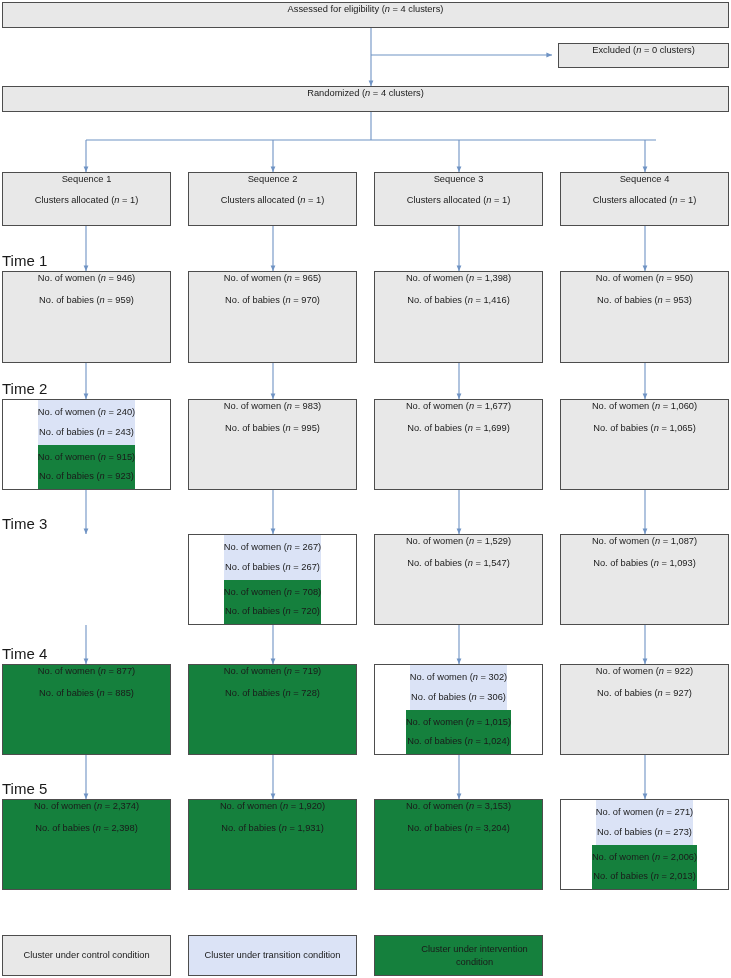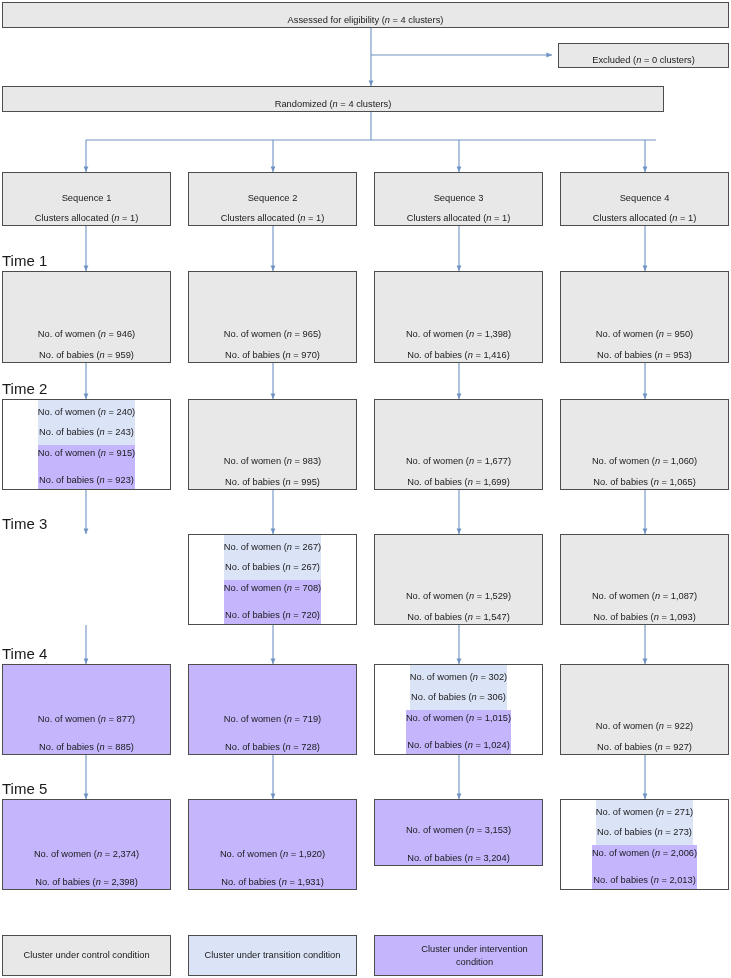--- a/index.html
+++ b/index.html
@@ -33,31 +33,31 @@
   }
 
   
   .box {
     position: absolute;
     box-sizing: border-box;
     border: 1px solid #4d4d4d;
     display: flex;
     flex-direction: column;
     align-items: center;
-    justify-content: flex-end;
+    justify-content: flex-start;
     text-align: center;
     font-size: 9.3px;
     line-height: 1.35;
     color: #1a1a1a;
     overflow: hidden;
   }
 
   .fill-control      { background: #e8e8e8; }
   .fill-transition   { background: #dbe3f6; }
-  .fill-intervention { background: #c4b5fd; gap: 7px; }
+  .fill-intervention { background: #15803d; }
 
   .box .line { display: block; white-space: nowrap; }
   .box .line + .line { margin-top: 9px; }
 
   
   .wide-box {
     font-size: 9.3px;
   }
 
   
@@ -153,21 +153,21 @@
   </svg>
 
   <div class="box wide-box fill-control" style="left:2px; top:2px; width:727px; height:26px;">
     <span class="line">Assessed for eligibility (<em class="n">n</em> = 4 clusters)</span>
   </div>
 
   <div class="box wide-box fill-control" style="left:558px; top:43px; width:171px; height:25px;">
     <span class="line">Excluded (<em class="n">n</em> = 0 clusters)</span>
   </div>
 
-  <div class="box wide-box fill-control" style="left:2px; top:86px; width:662px; height:26px;">
+  <div class="box wide-box fill-control" style="left:2px; top:86px; width:727px; height:26px;">
     <span class="line">Randomized (<em class="n">n</em> = 4 clusters)</span>
   </div>
 
   <div class="box seq-box fill-control" style="left:2px; top:172px; width:169px; height:54px;">
     <span class="line">Sequence 1</span>
     <span class="line">Clusters allocated (<em class="n">n</em> = 1)</span>
   </div>
   <div class="box seq-box fill-control" style="left:188px; top:172px; width:169px; height:54px;">
     <span class="line">Sequence 2</span>
     <span class="line">Clusters allocated (<em class="n">n</em> = 1)</span>
@@ -270,21 +270,21 @@
   </div>
 
   <div class="box fill-intervention" style="left:2px; top:799px; width:169px; height:91px;">
     <span class="line">No. of women (<em class="n">n</em> = 2,374)</span>
     <span class="line">No. of babies (<em class="n">n</em> = 2,398)</span>
   </div>
   <div class="box fill-intervention" style="left:188px; top:799px; width:169px; height:91px;">
     <span class="line">No. of women (<em class="n">n</em> = 1,920)</span>
     <span class="line">No. of babies (<em class="n">n</em> = 1,931)</span>
   </div>
-  <div class="box fill-intervention" style="left:374px; top:799px; width:169px; height:67px;">
+  <div class="box fill-intervention" style="left:374px; top:799px; width:169px; height:91px;">
     <span class="line">No. of women (<em class="n">n</em> = 3,153)</span>
     <span class="line">No. of babies (<em class="n">n</em> = 3,204)</span>
   </div>
   <div class="box split" style="left:560px; top:799px; width:169px; height:91px;">
     <div class="half fill-transition">
       <span class="line">No. of women (<em class="n">n</em> = 271)</span>
       <span class="line">No. of babies (<em class="n">n</em> = 273)</span>
     </div>
     <div class="half fill-intervention">
       <span class="line">No. of women (<em class="n">n</em> = 2,006)</span>

